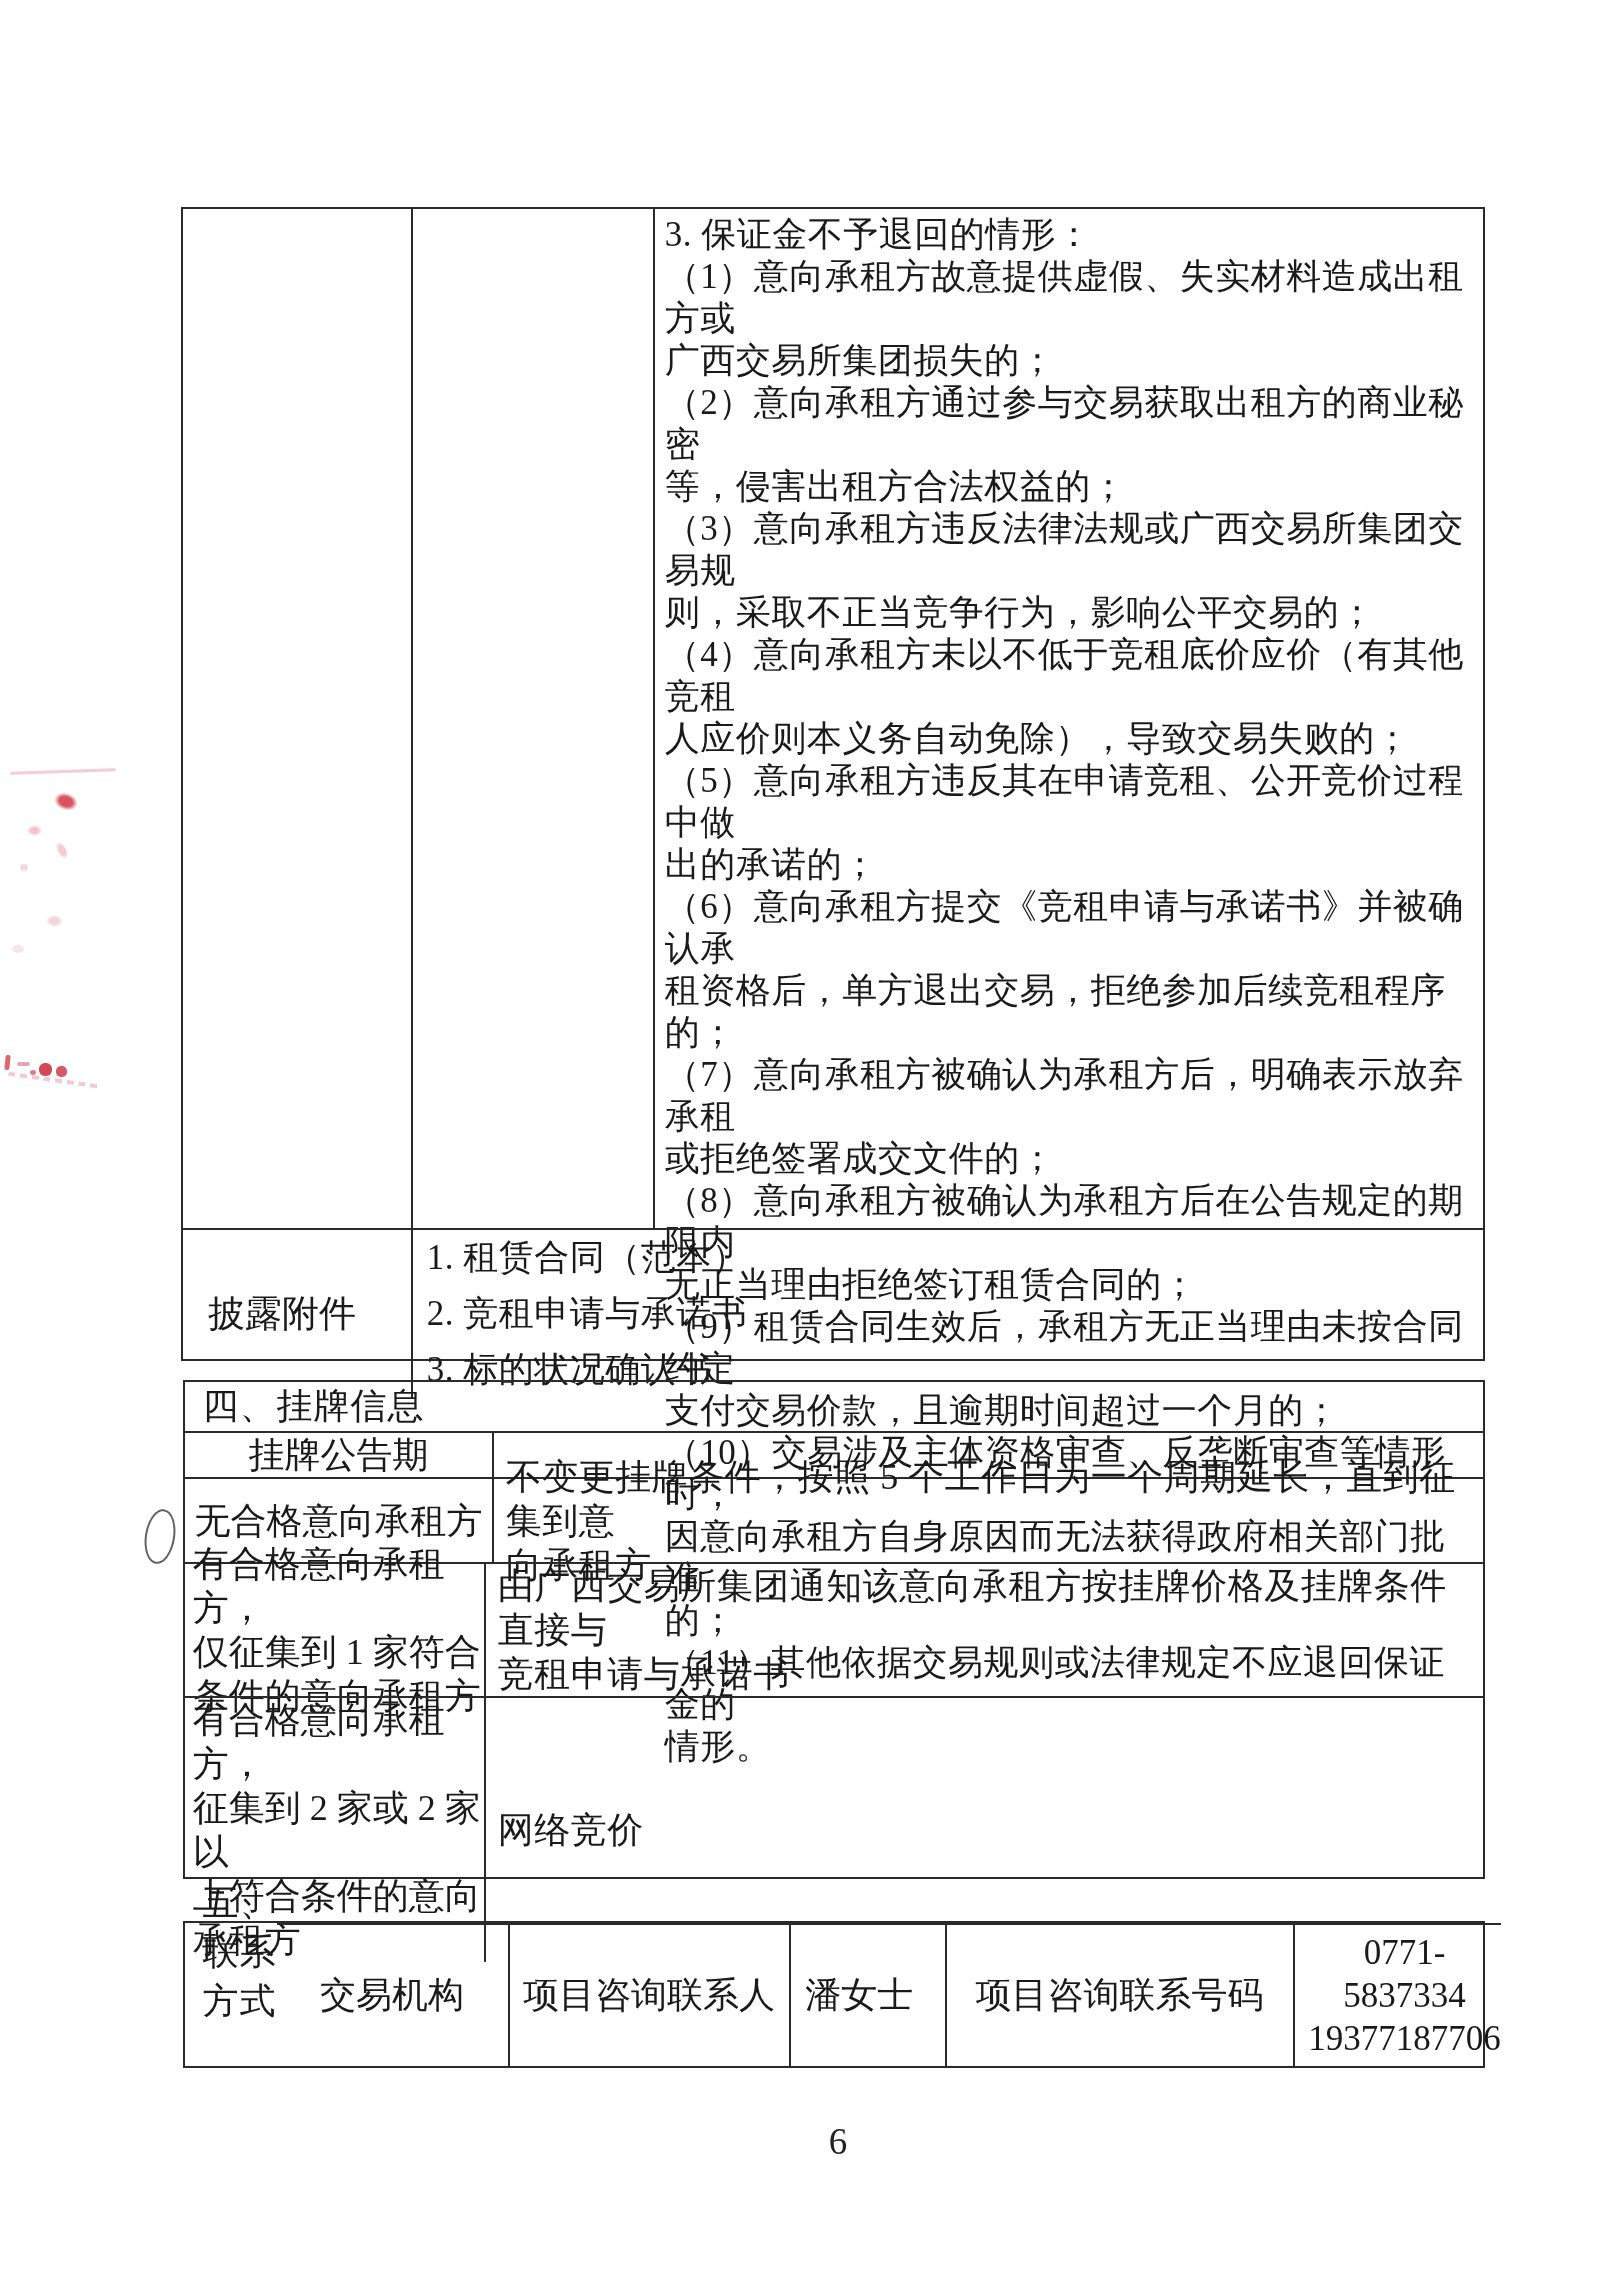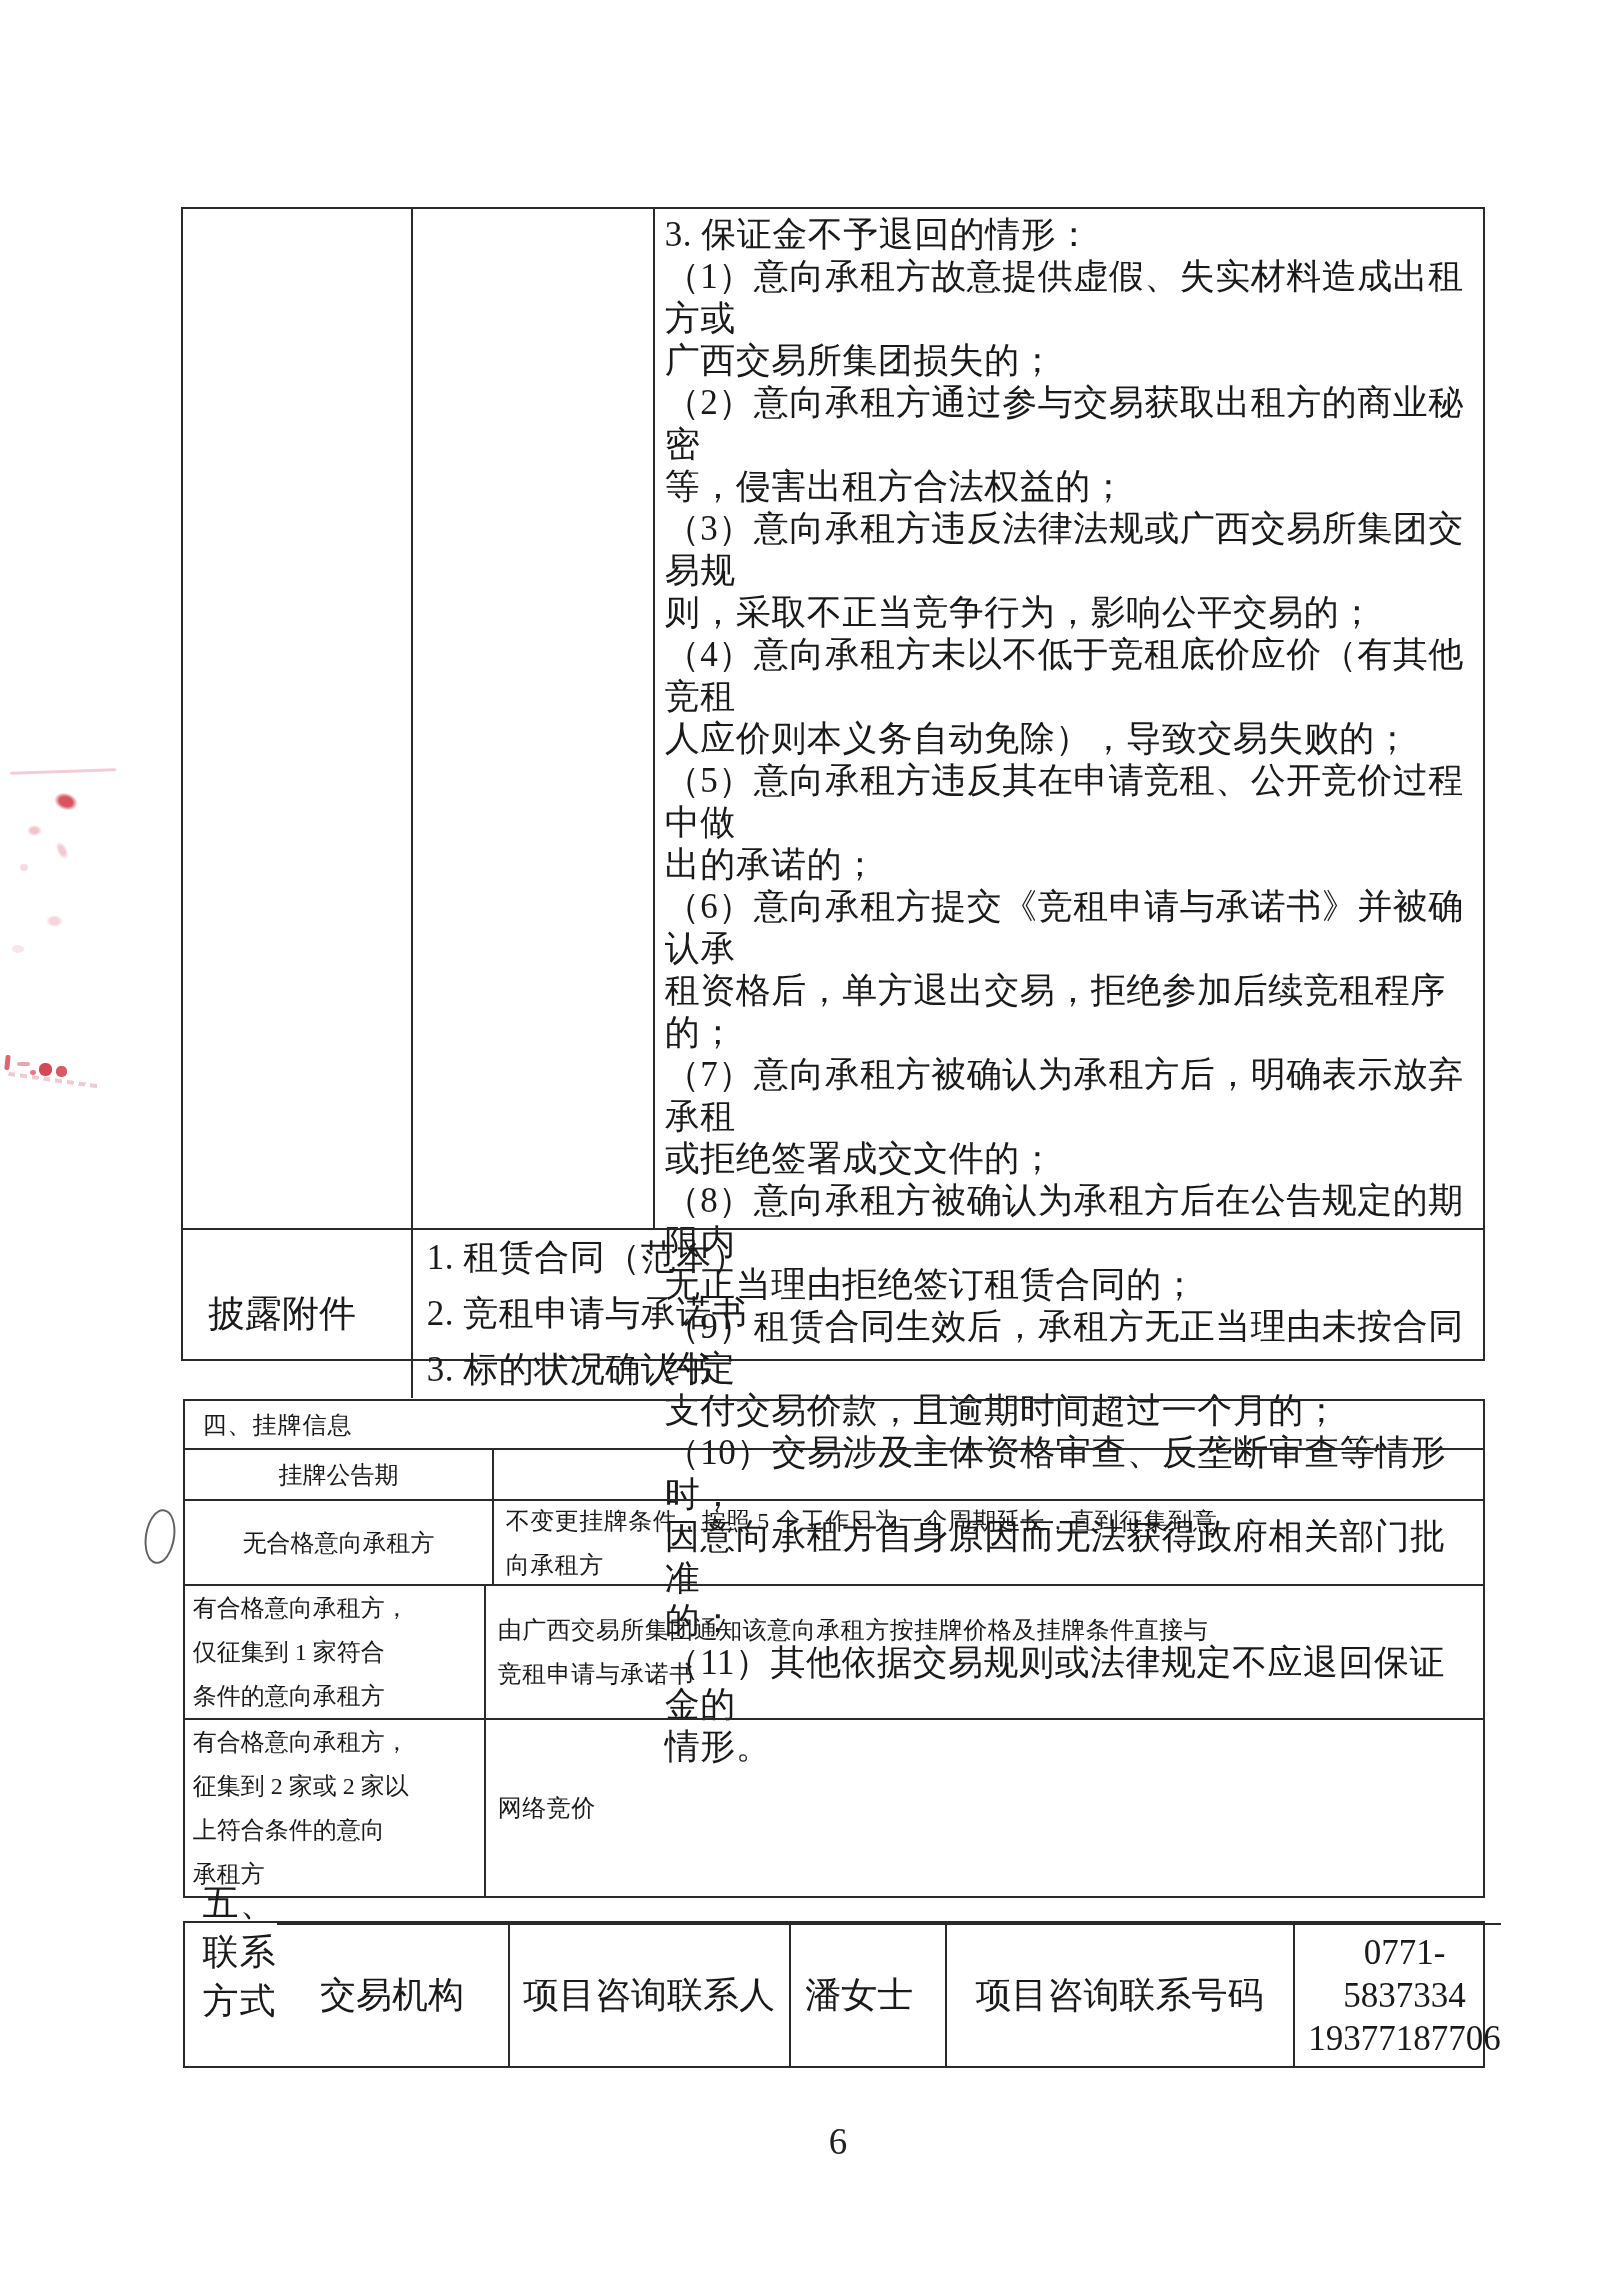--- a/index.html
+++ b/index.html
@@ -33,21 +33,21 @@
     font-size:37px;
   }
   .t1-row2-content{
     flex:1;display:flex;flex-direction:column;justify-content:center;
     padding-left:13.7px;font-size:35px;line-height:56px;letter-spacing:0.5px;
   }
   
   .t2{
     position:absolute;left:183px;top:1380px;width:1302px;height:499px;
     border:2.9px solid #2a2a2a;box-sizing:border-box;
-    display:flex;flex-direction:column;font-size:24px;margin-top:19px;
+    display:flex;flex-direction:column;font-size:36px;
   }
   .t2-title{height:55px;display:flex;align-items:center;padding-left:17.6px;letter-spacing:1px;}
   .t2-row{border-top:2px solid #2a2a2a;display:flex;}
   .t2-rowA{height:57px;}
   .t2-rowB{height:83px;}
   .t2-rowC{height:132px;}
   .t2-rowD{flex:1;}
   .t2-label{
     width:309px;border-right:2px solid #2a2a2a;box-sizing:border-box;
     display:flex;align-items:center;justify-content:center;text-align:center;

